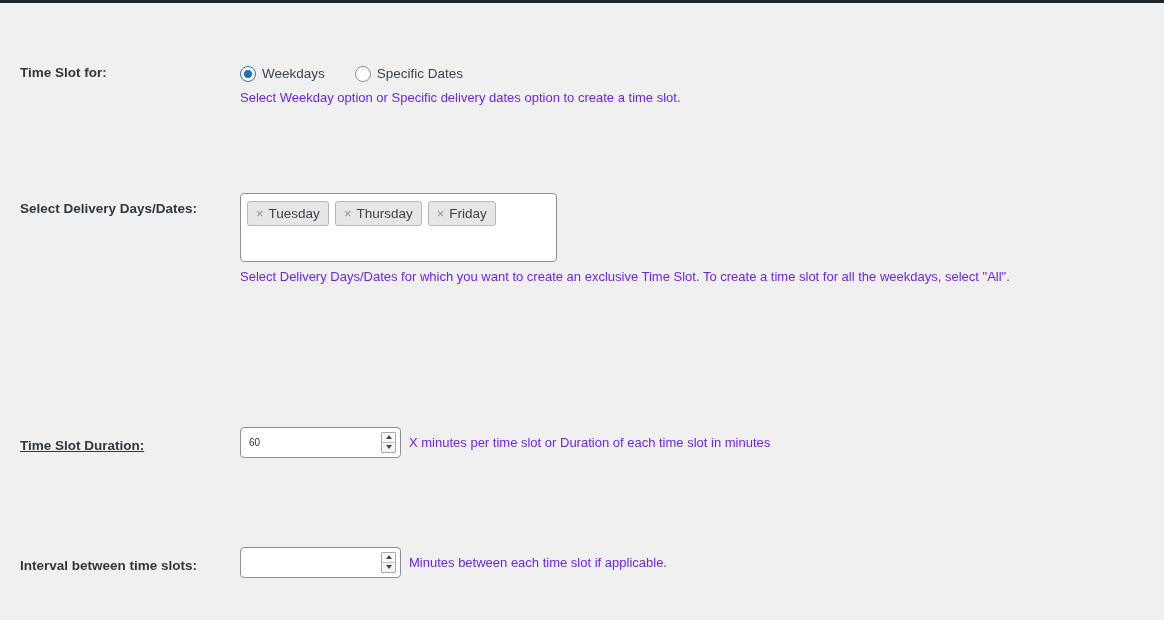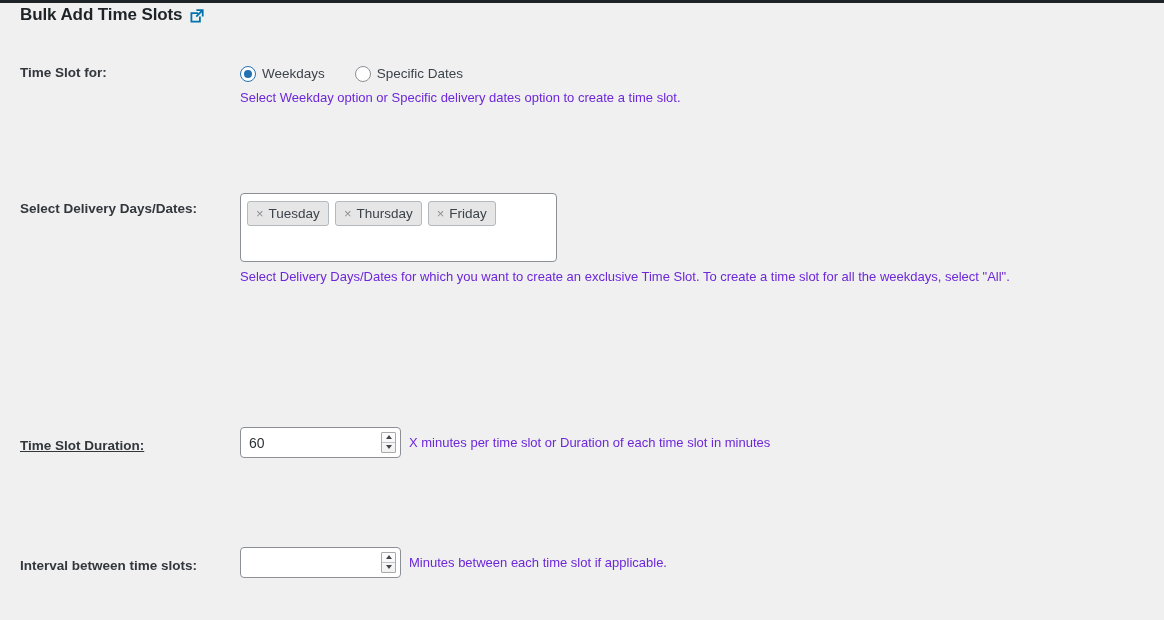--- a/index.html
+++ b/index.html
@@ -150,21 +150,21 @@
     font-size: 13px;
     line-height: 1;
   }
 
   
   .input {
     background: #fff;
     border: 1px solid #8c8f94;
     border-radius: 4px;
     height: 30px;
-    font-size: 14px;
+    font-size: 10px;
     font-family: "Liberation Sans", "DejaVu Sans", sans-serif;
     color: #2c3338;
     padding: 0 8px;
     outline: none;
   }
   .input::placeholder { color: #8c8f94; opacity: 1; }
 
   .number-wrap {
     position: relative;
     display: inline-block;
@@ -213,29 +213,20 @@
     gap: 8px;
   }
 </style>
 </head>
 <body>
 
 <div id="page">
 
   <div class="top-bar"></div>
 
-  <div class="page-title-wrap">
-    <span class="page-title">Bulk Add Time Slots</span>
-    <span class="ext-link-icon">
-      <svg width="16" height="16" viewBox="0 0 16 16" aria-hidden="true">
-        <path d="M1.5 4.2 H9.2 V6.0 H3.3 V12.7 H10.0 V8.6 H11.8 V14.5 H1.5 Z" fill="#0073aa"></path>
-        <path d="M7.4 1.2 H14.6 V8.4 H12.8 V4.3 L7.9 9.2 L6.6 7.9 L11.5 3.0 H7.4 Z" fill="#0073aa"></path>
-      </svg>
-    </span>
-  </div>
 
   <div class="form-area">
 
     <div class="row" style="height:60px;">
       <div class="row-label" style="top:11px;">Time Slot for:</div>
       <div class="row-field" style="top:10px;">
         <div class="radio-line">
           <label class="radio-opt">
             <span class="radio checked"></span>
             <span class="radio-label">Weekdays</span>

